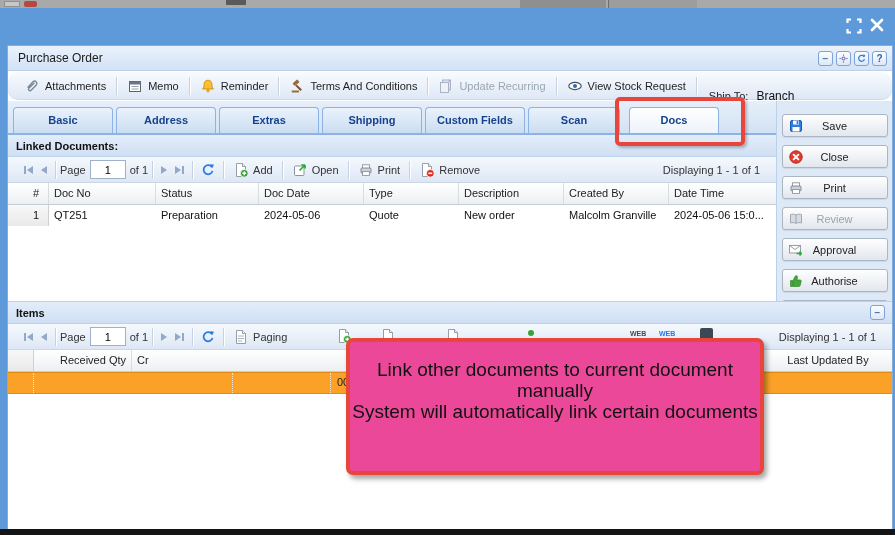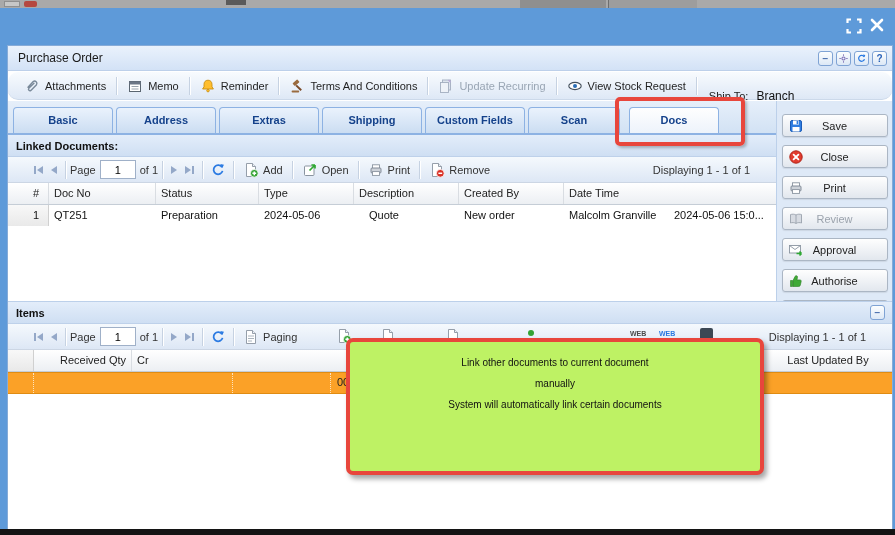--- a/index.html
+++ b/index.html
@@ -64,21 +64,21 @@
   
   .ld-panel{left:0;top:89px;width:768px;height:166px;background:#fff;}
   .items-panel{left:0;top:255px;width:884px;height:229px;background:#fff;border-top:1px solid #bcd0ea;}
   .sec-header{position:relative;height:22px;background:linear-gradient(#E3EDFA,#CFDFF3);border-bottom:1px solid #bed1ea;
               font-weight:bold;font-size:11px;line-height:22px;padding-left:8px;color:#111;box-sizing:border-box;}
   .collapse-btn{position:absolute;right:7px;top:3px;width:15px;height:15px;border:1px solid #7fa3d4;border-radius:3px;
                 background:linear-gradient(#fdfefe,#dce8f6);display:flex;align-items:center;justify-content:center;
                 font-size:10px;font-weight:bold;color:#4a6fae;box-sizing:border-box;cursor:pointer;}
 
   .grid-toolbar{position:relative;height:26px;background:linear-gradient(#F5F9FD,#DDE7F5);border-bottom:1px solid #ccd6e4;
-                display:flex;align-items:center;padding:0 22px;font-size:11px;color:#333;box-sizing:border-box;justify-content:flex-end;}
+                display:flex;align-items:center;padding:0 12px;font-size:11px;color:#333;box-sizing:border-box;justify-content:flex-end;}
   .pgbtn{display:flex;align-items:center;gap:1px;padding:0 4px;cursor:pointer;}
   .tri-r{width:0;height:0;border-top:4px solid transparent;border-bottom:4px solid transparent;border-left:6px solid #94a8c8;}
   .tri-l{width:0;height:0;border-top:4px solid transparent;border-bottom:4px solid transparent;border-right:6px solid #94a8c8;}
   .pbar{width:2px;height:8px;background:#94a8c8;}
   .pg-input{width:30px;height:15px;border:1px solid #9fb0c8;font-size:11px;text-align:center;margin:0 4px;
             font-family:"Liberation Sans",sans-serif;}
   .tbtn{display:flex;align-items:center;gap:4px;padding:0 5px;cursor:pointer;white-space:nowrap;}
   .displaying{margin-left:auto;color:#333;padding-right:4px;white-space:nowrap;}
 
   .grid-head{display:flex;height:21px;background:linear-gradient(#ffffff,#eceff3);border-bottom:1px solid #c5cdd6;
@@ -100,23 +100,23 @@
   .oc{box-sizing:border-box;border-right:1px dotted #fde3bd;line-height:19px;padding:0 6px;white-space:nowrap;overflow:hidden;}
   .oc0{width:26px;} .oc1{width:199px;} .oc2{width:98px;} .oc3{flex:1;} .oc4{width:128px;border-right:none;}
 
   
   .frag-icon{position:absolute;top:4px;}
   .web-badge{position:absolute;top:6px;font-size:7px;font-weight:bold;letter-spacing:0;}
   .web1{left:622px;color:#4a4a4a;} .web2{left:651px;color:#2a7ae2;}
   .dark-frag{position:absolute;left:692px;top:4px;width:13px;height:12px;background:#3c4854;border-radius:2px;}
 
   
-  .annotation{left:338px;top:292px;width:418px;height:137px;background:#bef264;border:4px solid #E8463C;border-radius:7px;
+  .annotation{left:338px;top:292px;width:418px;height:137px;background:#ec4899;border:4px solid #E8463C;border-radius:7px;
               z-index:40;box-shadow:3px 4px 5px rgba(0,0,0,.35);box-sizing:border-box;text-align:center;
-              padding-top:10px;font-size:10px;color:#111;line-height:21px;}
+              padding-top:17px;font-size:19px;color:#111;line-height:21px;}
 
   .bottom-strip{left:0;top:529px;width:895px;height:6px;background:#141414;}
 
   .i16{width:16px;height:16px;display:block;}
   .i14{width:14px;height:14px;display:block;}
   .i9{width:9px;height:9px;display:block;}
 </style>
 </head>
 <body>
 
@@ -367,20 +367,21 @@
             </svg>
           <span>Remove</span>
         </div>
         <div class="displaying">Displaying 1 - 1 of 1</div>
       </div>
 
       <div class="grid-head">
         <div class="gh ldc0">#</div>
         <div class="gh ldc1">Doc No</div>
         <div class="gh ldc2">Status</div>
+        <div class="gh ldc3">Doc Date</div>
         <div class="gh ldc4">Type</div>
         <div class="gh ldc5">Description</div>
         <div class="gh ldc6">Created By</div>
         <div class="gh ldc7">Date Time</div>
       </div>
 
       <div class="grid-row">
         <div class="gc row-num ldc0">1</div>
         <div class="gc ldc1">QT251</div>
         <div class="gc ldc2">Preparation</div>

